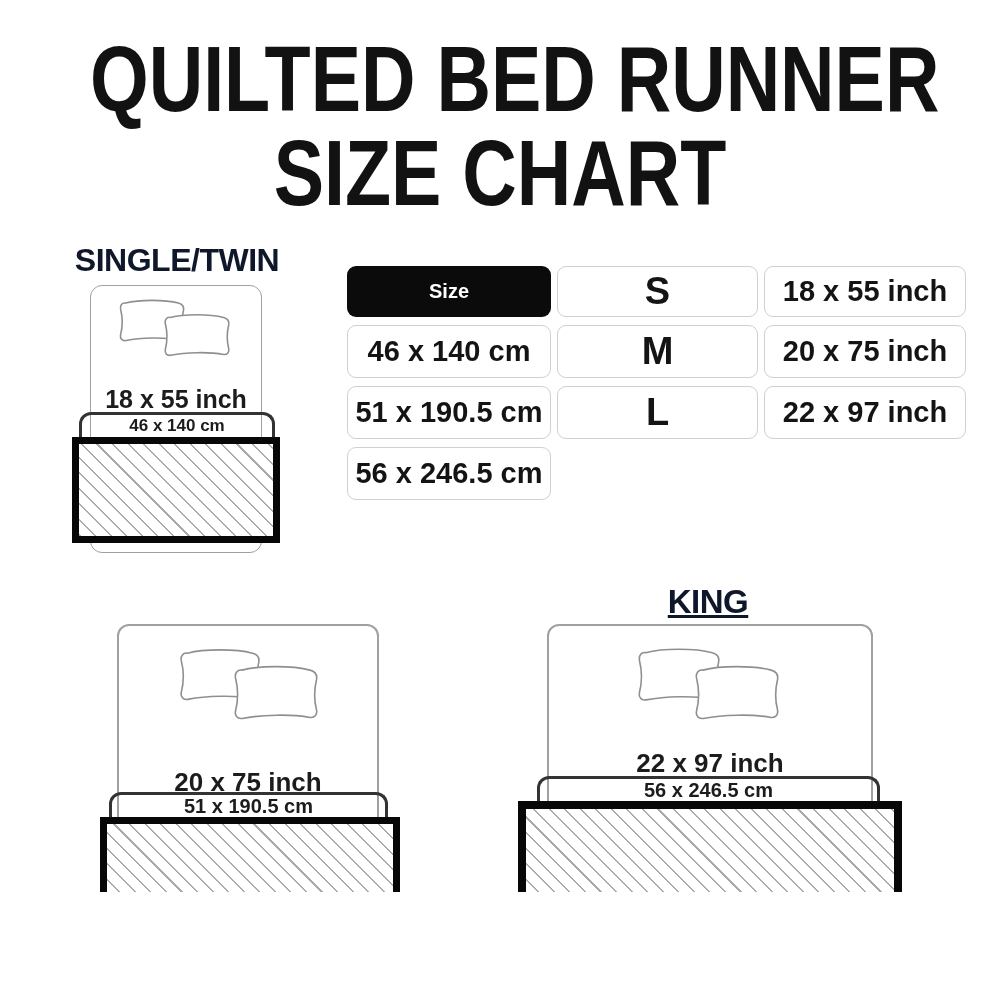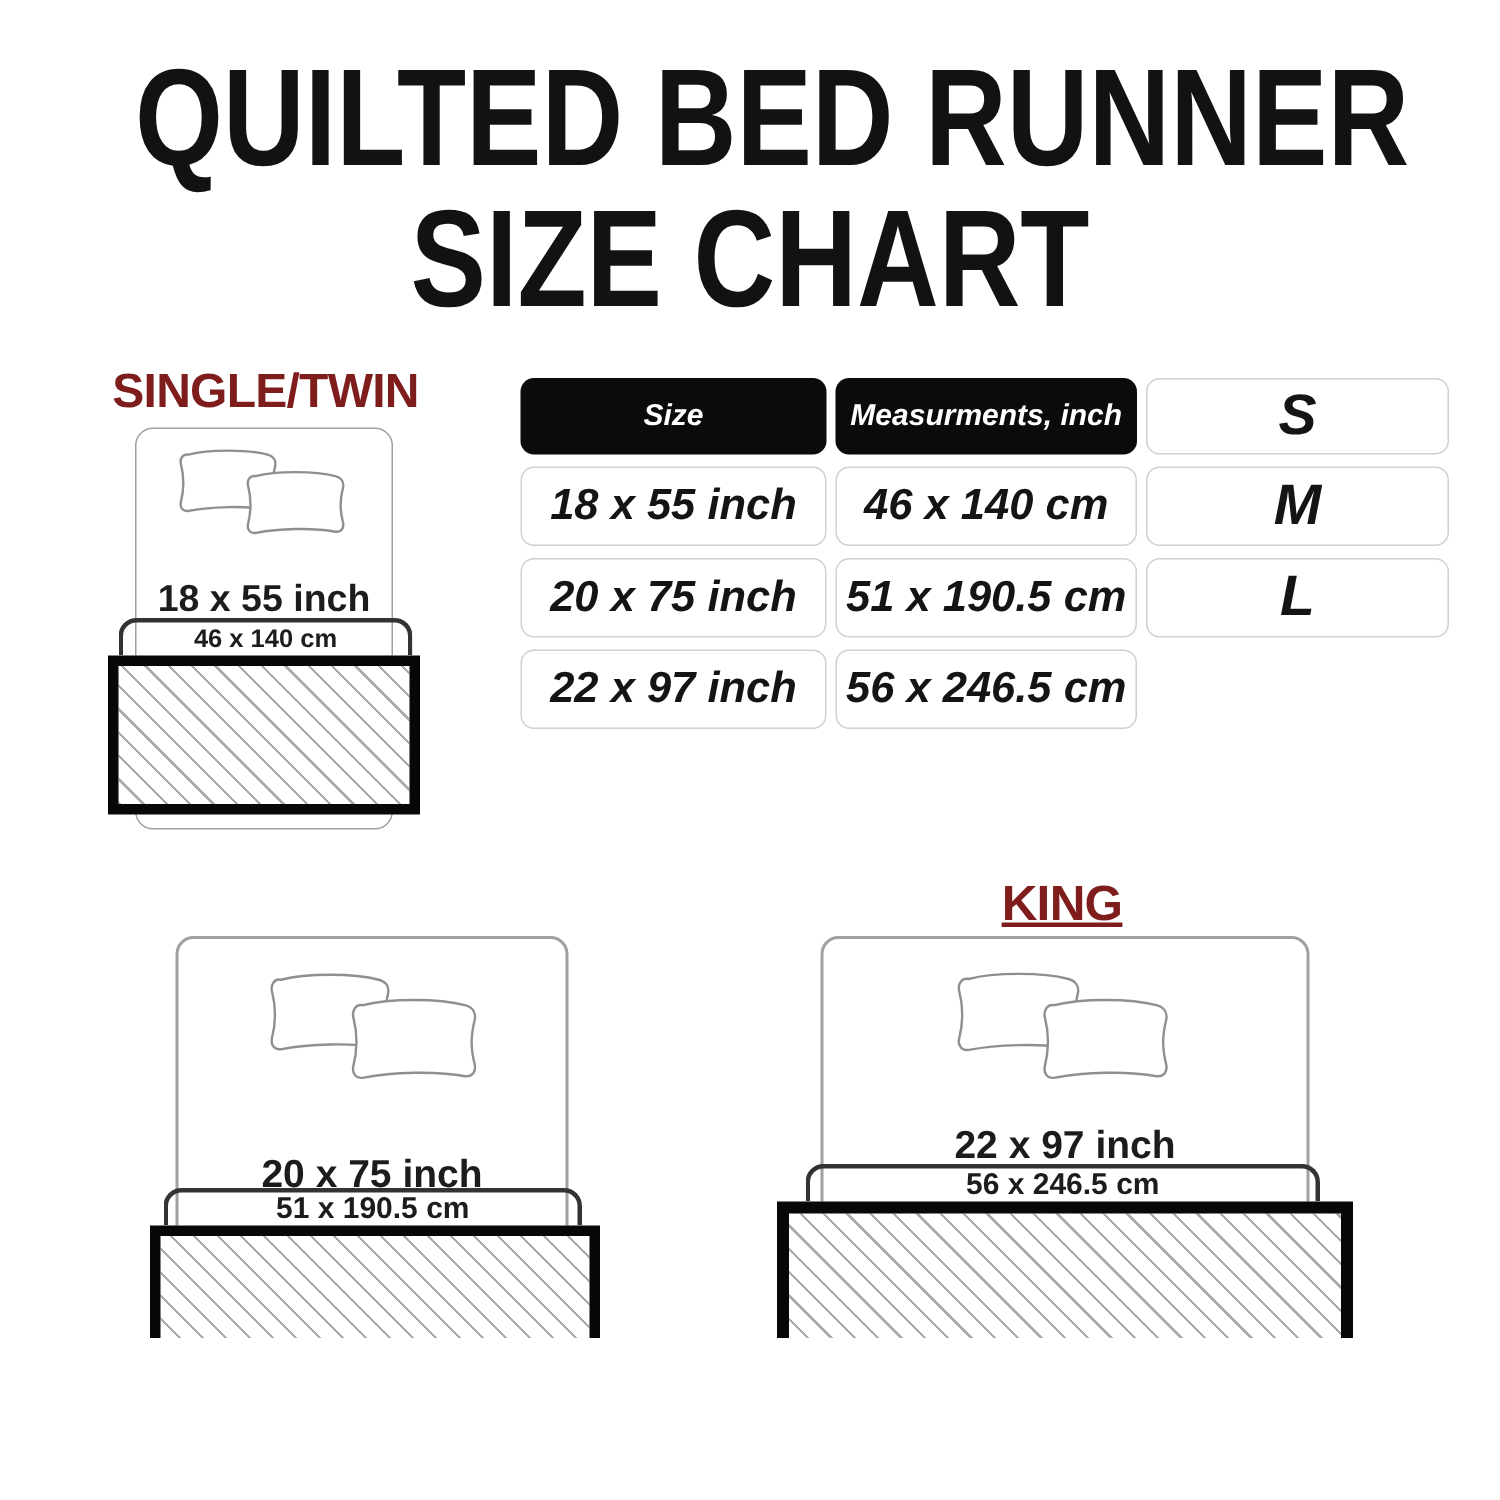--- a/index.html
+++ b/index.html
@@ -10,21 +10,21 @@
   
   .title{
     position:absolute;left:0;width:1000px;text-align:center;
     font-size:92px;line-height:94px;font-weight:bold;color:#121212;
     transform:scaleX(0.82);white-space:nowrap;
   }
   .t1{top:32px;}
   .t2{top:126px;}
   
   .sec-label{
-    position:absolute;text-align:center;font-weight:bold;color:#7f1d1d;
+    position:absolute;text-align:center;font-weight:bold;color:#0f172a;
     font-size:32px;line-height:36px;white-space:nowrap;letter-spacing:-0.5px;
   }
   .single-label{left:52px;top:242px;width:250px;}
   .queen-label{left:150px;top:584px;width:200px;font-size:33px;}
   .king-label{left:608px;top:584px;width:200px;font-size:33px;text-decoration:underline;}
   
   .bed{
     position:absolute;background:#ffffff;border:2px solid #a0a0a0;border-radius:12px;
     box-sizing:border-box;
   }
@@ -64,23 +64,23 @@
     position:absolute;box-sizing:border-box;border:7px solid #070707;
     background:
       repeating-linear-gradient(45deg,#ababab 0px,#ababab 1.5px,rgba(0,0,0,0) 1.5px,rgba(0,0,0,0) 11px),
       #ffffff;
   }
   .single-runner{left:72px;top:437px;width:208px;height:106px;}
   .queen-runner{left:100px;top:817px;width:300px;height:117px;}
   .king-runner{left:518px;top:801px;width:384px;height:134px;border-width:8px;}
   
   .size-table{
-    position:absolute;left:347px;top:252px;width:619px;
+    position:absolute;left:347px;top:266px;width:619px;
     display:grid;grid-template-columns:204px 201px 202px;
-    grid-template-rows:51px 53px 53px 53px;column-gap:6px;row-gap:8px;font-style:italic;
+    grid-template-rows:51px 53px 53px 53px;column-gap:6px;row-gap:8px;
   }
   .th{
     background:#0b0b0b;color:#ffffff;border-radius:9px;
     display:flex;align-items:center;justify-content:center;
     font-weight:bold;font-size:20px;white-space:nowrap;
   }
   .td{
     background:#ffffff;border:1.5px solid #d0d0d0;border-radius:9px;box-sizing:border-box;
     display:flex;align-items:center;justify-content:center;
     font-weight:bold;font-size:29px;color:#141414;white-space:nowrap;
@@ -119,21 +119,20 @@
     <use href="#pillow" x="51" y="20" width="72" height="51"></use>
   </svg>
   <div class="inch-label single-inch">18 x 55 inch</div>
   <div class="bracket single-bracket">
     <span class="cm-label">46 x 140 cm</span>
   </div>
   <div class="runner single-runner"></div>
 
   <div class="size-table">
     <div class="th">Size</div>
-    <div class="th">Measurments, inch</div>
 
     <div class="td size-cell">S</div>
     <div class="td">18 x 55 inch</div>
     <div class="td">46 x 140 cm</div>
 
     <div class="td size-cell">M</div>
     <div class="td">20 x 75 inch</div>
     <div class="td">51 x 190.5 cm</div>
 
     <div class="td size-cell">L</div>

